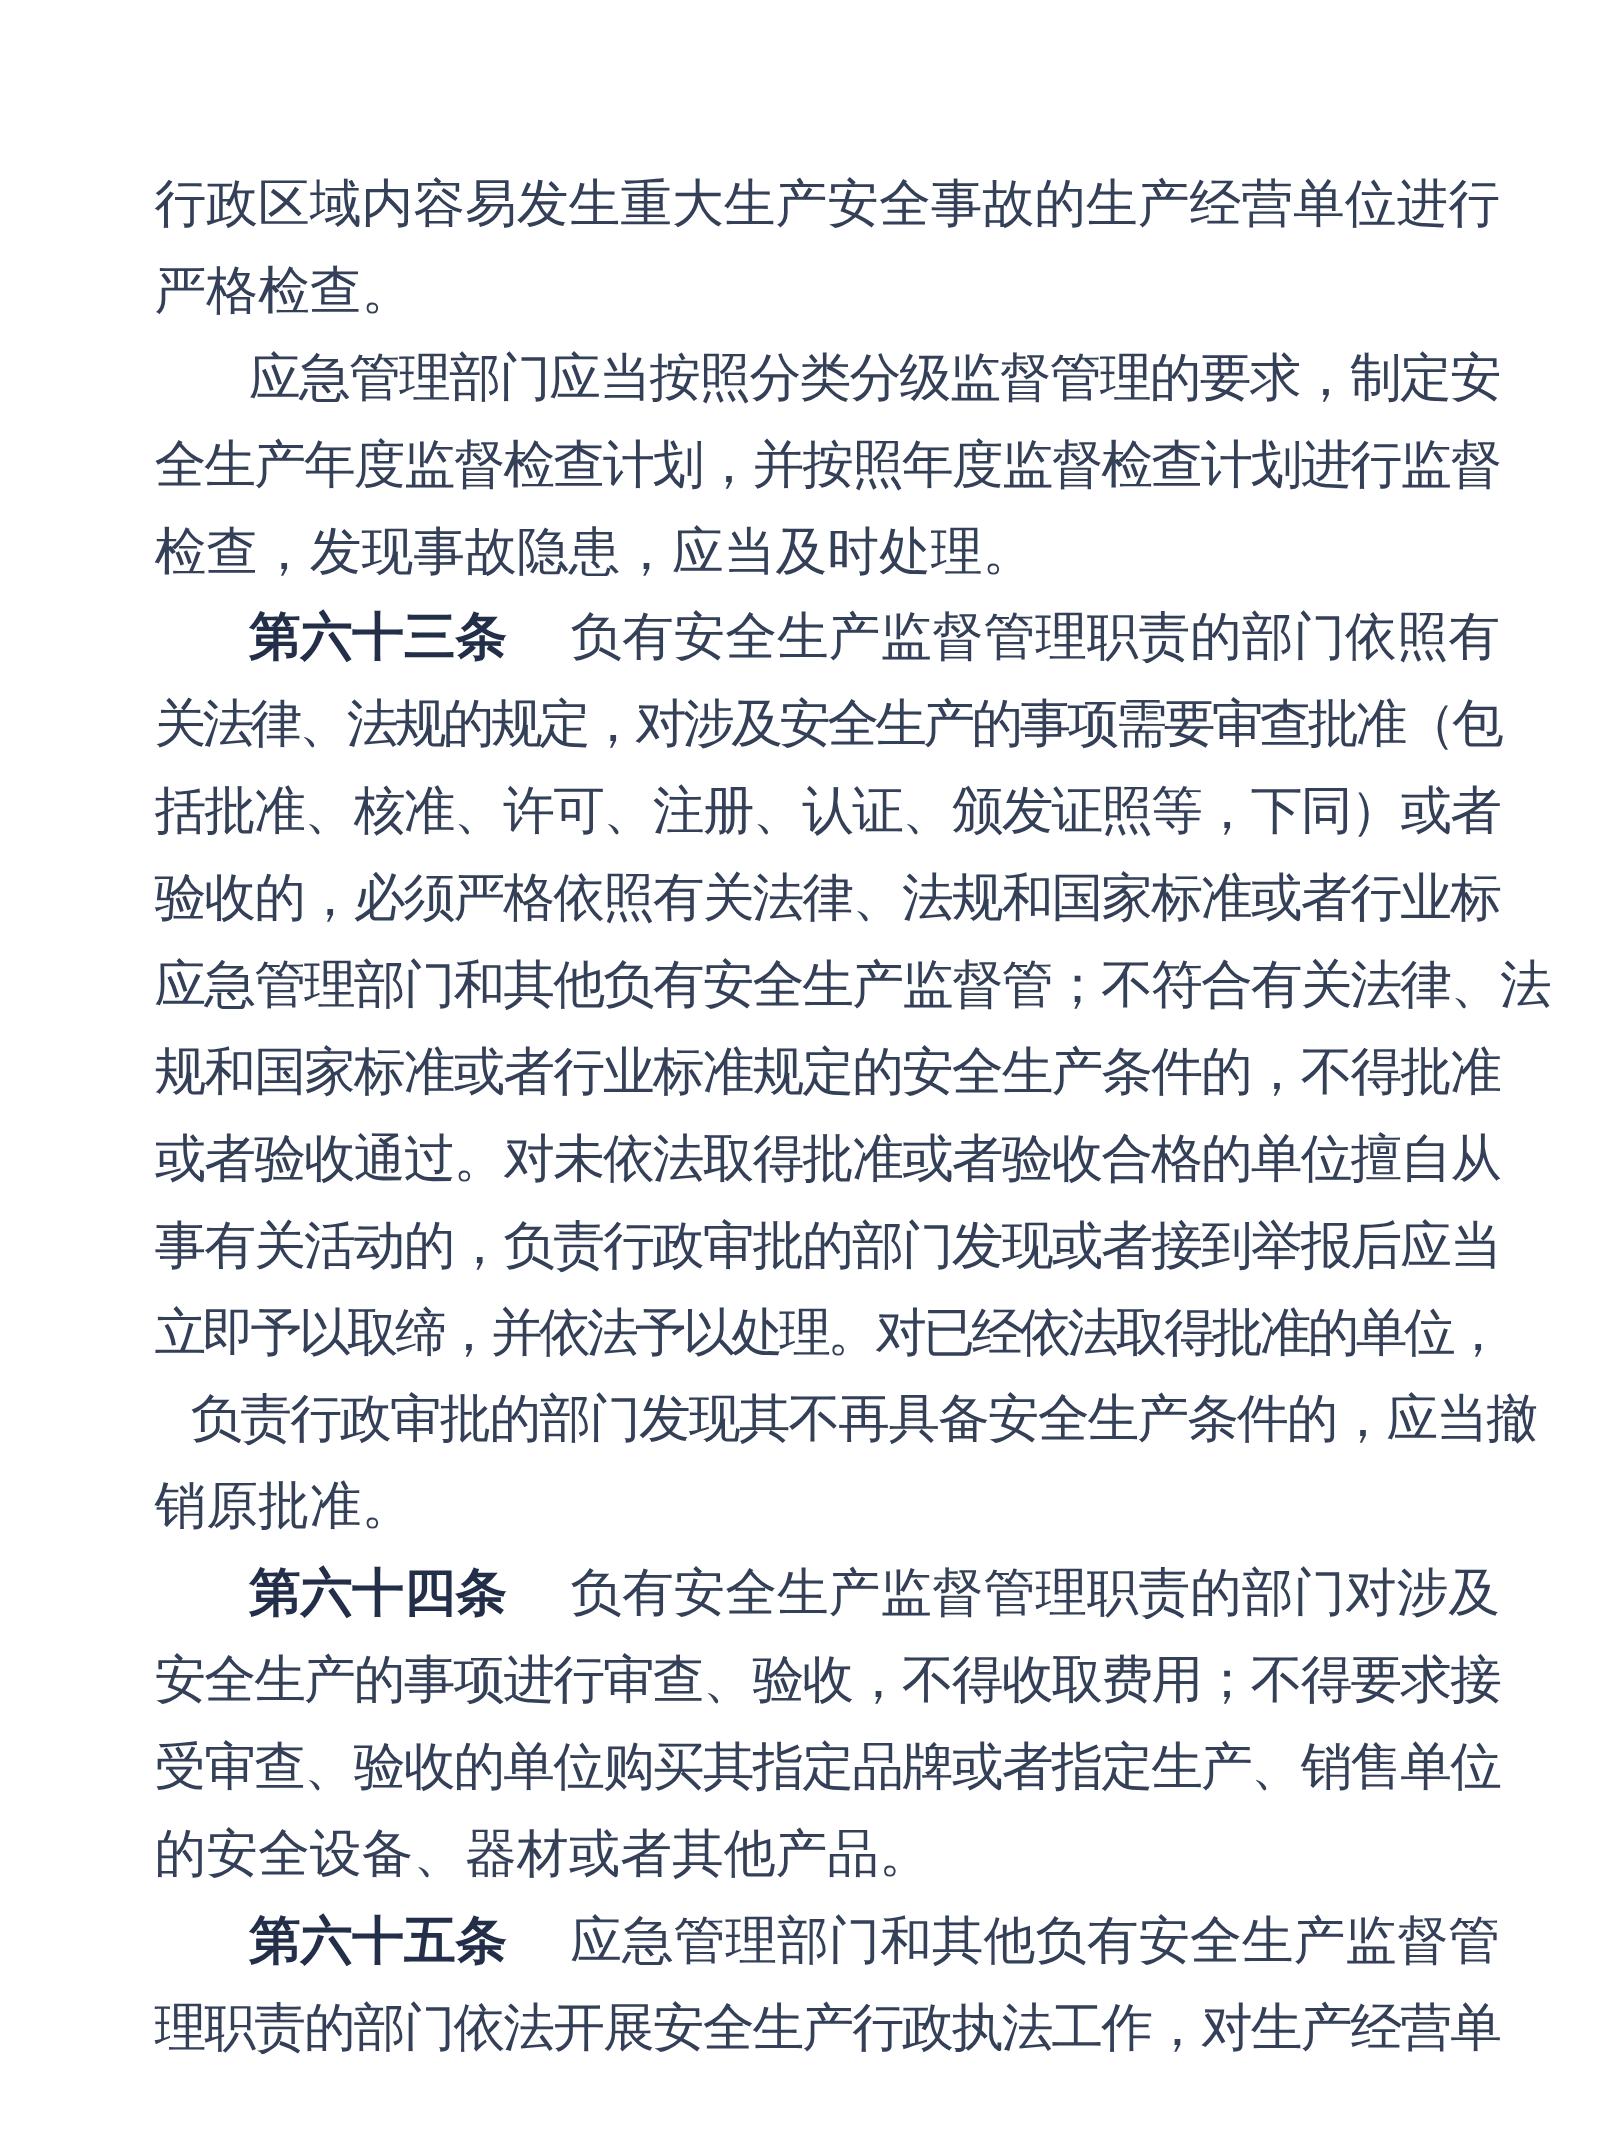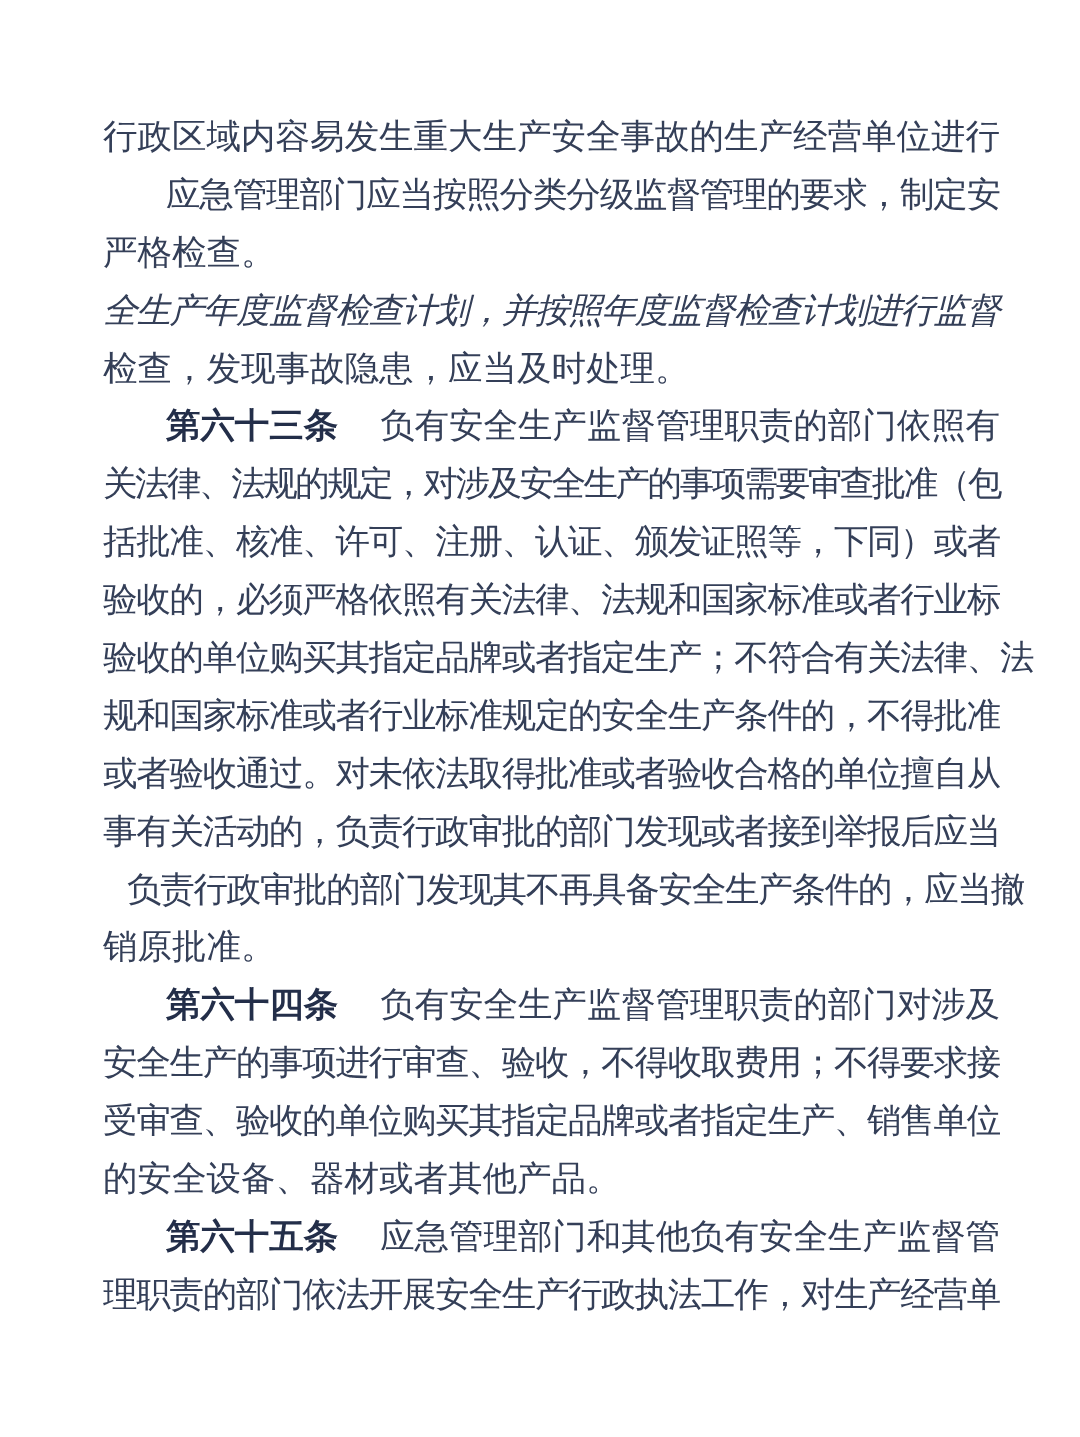--- a/index.html
+++ b/index.html
@@ -40,32 +40,33 @@
     color: var(--heading-color);
   }
   .gap { display: inline-block; width: 42px; }
 </style>
 </head>
 <body>
 
 <div class="page">
   <div class="text-block" id="text-block">
       <div class="line"><span class="lc" style="letter-spacing: 0px;"><span>行政区域内容易发生重大生产安全事故的生产经营单位进行</span></span></div>
+      <div class="line"><span class="lc"><span>严格检查。</span></span></div>
       <div class="line indent"><span class="lc" style="letter-spacing: -1.14px;"><span>应急管理部门应当按照分类分级监督管理的要求，制定安</span></span></div>
-      <div class="line"><span class="lc"><span>严格检查。</span></span></div>
-      <div class="line"><span class="lc" style="letter-spacing: -1.27778px; font-style: italic;"><span>全生产年度监督检查计划，并按照年度监督检查计划进行监督</span></span></div>
+      <div class="line"><span class="lc" style="letter-spacing: -1.27778px;"><span>全生产年度监督检查计划，并按照年度监督检查计划进行监督</span></span></div>
       <div class="line"><span class="lc"><span>检查，发现事故隐患，应当及时处理。</span></span></div>
       <div class="line indent"><span class="lc" style="letter-spacing: -0.0652174px; margin-top: 48px;"><b class="art">第六十三条</b><span class="gap"></span><span>负有安全生产监督管理职责的部门依照有</span></span></div>
       <div class="line"><span class="lc" style="letter-spacing: -2.46429px;"><span>关法律、法规的规定，对涉及安全生产的事项需要审查批准（包</span></span></div>
       <div class="line"><span class="lc" style="letter-spacing: -1.27778px;"><span>括批准、核准、许可、注册、认证、颁发证照等，下同）或者</span></span></div>
       <div class="line"><span class="lc" style="letter-spacing: -1.27778px;"><span>验收的，必须严格依照有关法律、法规和国家标准或者行业标</span></span></div>
-      <div class="line"><span class="lc" style="letter-spacing: -1.27778px;"><span>验收的单位购买其指定品牌或者指定生产；不符合有关法律、法</span></span></div>
+      <div class="line"><span class="lc" style="letter-spacing: -1.27778px;"><span>应急管理部门和其他负有安全生产监督管；不符合有关法律、法</span></span></div>
       <div class="line"><span class="lc" style="letter-spacing: -1.27778px;"><span>规和国家标准或者行业标准规定的安全生产条件的，不得批准</span></span></div>
       <div class="line"><span class="lc" style="letter-spacing: -1.27778px;"><span>或者验收通过。对未依法取得批准或者验收合格的单位擅自从</span></span></div>
       <div class="line"><span class="lc" style="letter-spacing: -1.27778px;"><span>事有关活动的，负责行政审批的部门发现或者接到举报后应当</span></span></div>
+      <div class="line"><span class="lc" style="letter-spacing: -2.46429px;"><span>立即予以取缔，并依法予以处理。对已经依法取得批准的单位，</span></span></div>
       <div class="line"><span class="lc" style="letter-spacing: -1.27778px; margin-left: 24px;"><span>负责行政审批的部门发现其不再具备安全生产条件的，应当撤</span></span></div>
       <div class="line"><span class="lc"><span>销原批准。</span></span></div>
       <div class="line indent"><span class="lc" style="letter-spacing: -0.0652174px;"><b class="art">第六十四条</b><span class="gap"></span><span>负有安全生产监督管理职责的部门对涉及</span></span></div>
       <div class="line"><span class="lc" style="letter-spacing: -1.27778px;"><span>安全生产的事项进行审查、验收，不得收取费用；不得要求接</span></span></div>
       <div class="line"><span class="lc" style="letter-spacing: -1.27778px;"><span>受审查、验收的单位购买其指定品牌或者指定生产、销售单位</span></span></div>
       <div class="line"><span class="lc"><span>的安全设备、器材或者其他产品。</span></span></div>
       <div class="line indent"><span class="lc" style="letter-spacing: -0.0652174px;"><b class="art">第六十五条</b><span class="gap"></span><span>应急管理部门和其他负有安全生产监督管</span></span></div>
       <div class="line"><span class="lc" style="letter-spacing: -1.27778px; text-align: center;"><span>理职责的部门依法开展安全生产行政执法工作，对生产经营单</span></span></div>
     </div>
 </div>

